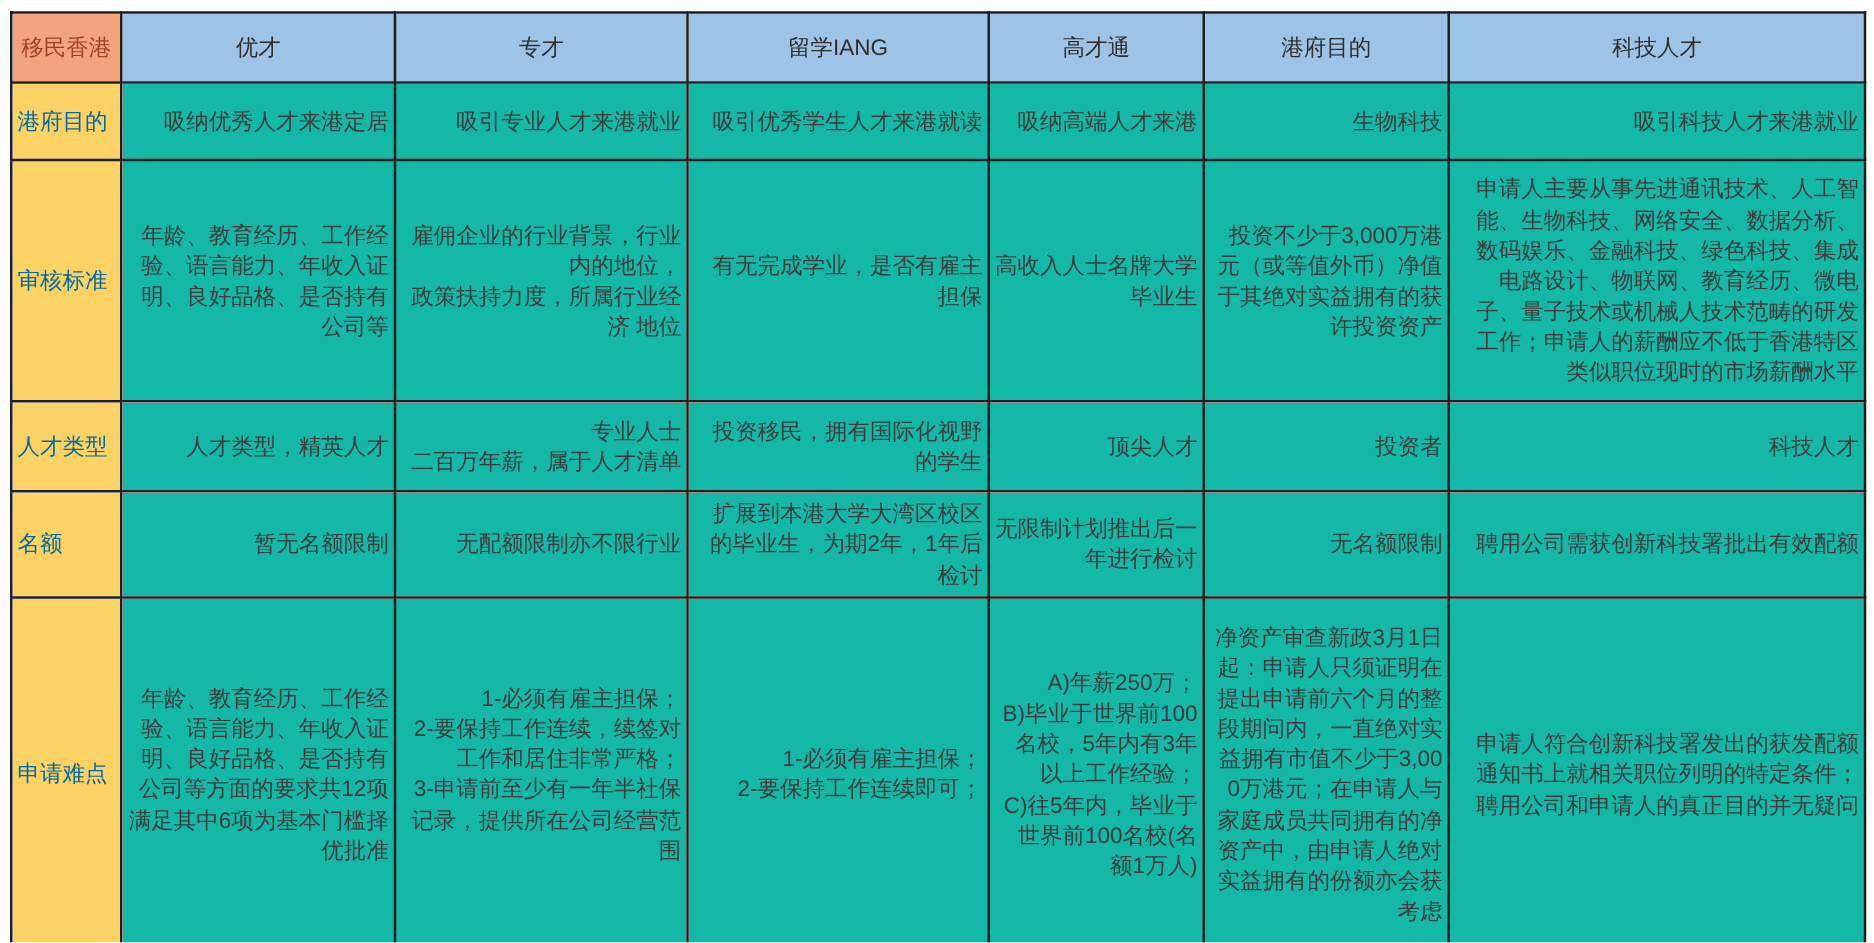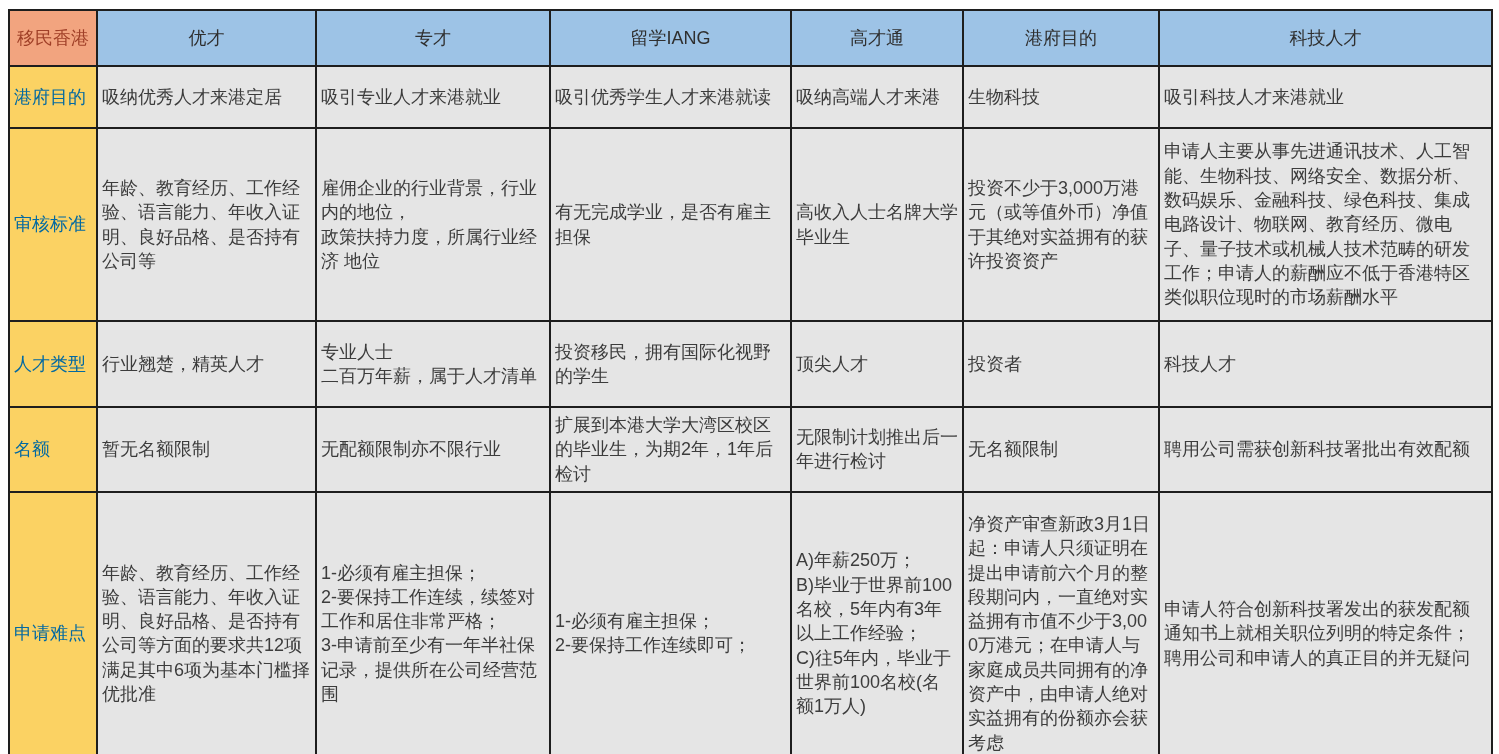--- a/index.html
+++ b/index.html
@@ -11,25 +11,25 @@
   .wrap{width:1499px;height:754px;overflow:hidden;background:var(--page-bg);}
   table.cmp{border-collapse:collapse;table-layout:fixed;margin:9px 0 0 8px;}
   table.cmp th,table.cmp td{
     border:2px solid var(--border);
     font-weight:400;font-size:18px;line-height:1.35;
     padding:5px 4px;vertical-align:middle;overflow:hidden;
   }
   th.corner{background:var(--corner-bg);color:var(--corner-text);text-align:center;font-size:19px;}
   th.colhead{background:var(--header-bg);text-align:center;font-size:19px;color:#2F2F2F;margin-left:28px;}
   th.rowlabel{background:var(--label-bg);text-align:left;font-size:19px;color:#0369a1;}
-  td.cell{background:#e5e5e5;text-align:left;white-space:pre-wrap;word-break:break-all;}
+  td.cell{background:#14b8a6;text-align:right;white-space:pre-wrap;word-break:break-all;}
   tr.r-head{height:56px;}
   tr.r0{height:62px;}
   tr.r1{height:193px;}
-  tr.r2{height:86px;}
+  tr.r2{height:72px;}
   tr.r3{height:68px;}
   tr.r4{height:283px;}
 </style>
 </head>
 <body>
 
 <div class="wrap">
   <table class="cmp">
     <colgroup>
       <col style="width:88px">
@@ -64,21 +64,21 @@
       <td class="cell">年龄、教育经历、工作经验、语言能力、年收入证明、良好品格、是否持有公司等</td>
       <td class="cell">雇佣企业的行业背景，行业内的地位，
 政策扶持力度，所属行业经济 地位</td>
       <td class="cell">有无完成学业，是否有雇主担保</td>
       <td class="cell">高收入人士名牌大学毕业生</td>
       <td class="cell">投资不少于3,000万港元（或等值外币）净值于其绝对实益拥有的获许投资资产</td>
       <td class="cell">申请人主要从事先进通讯技术、人工智能、生物科技、网络安全、数据分析、数码娱乐、金融科技、绿色科技、集成电路设计、物联网、教育经历、微电子、量子技术或机械人技术范畴的研发工作；申请人的薪酬应不低于香港特区类似职位现时的市场薪酬水平</td>
     </tr>
     <tr class="r2">
       <th class="rowlabel">人才类型</th>
-      <td class="cell">行业翘楚，精英人才</td>
+      <td class="cell">人才类型，精英人才</td>
       <td class="cell">专业人士
 二百万年薪，属于人才清单</td>
       <td class="cell">投资移民，拥有国际化视野的学生</td>
       <td class="cell">顶尖人才</td>
       <td class="cell">投资者</td>
       <td class="cell">科技人才</td>
     </tr>
     <tr class="r3">
       <th class="rowlabel">名额</th>
       <td class="cell">暂无名额限制</td>

